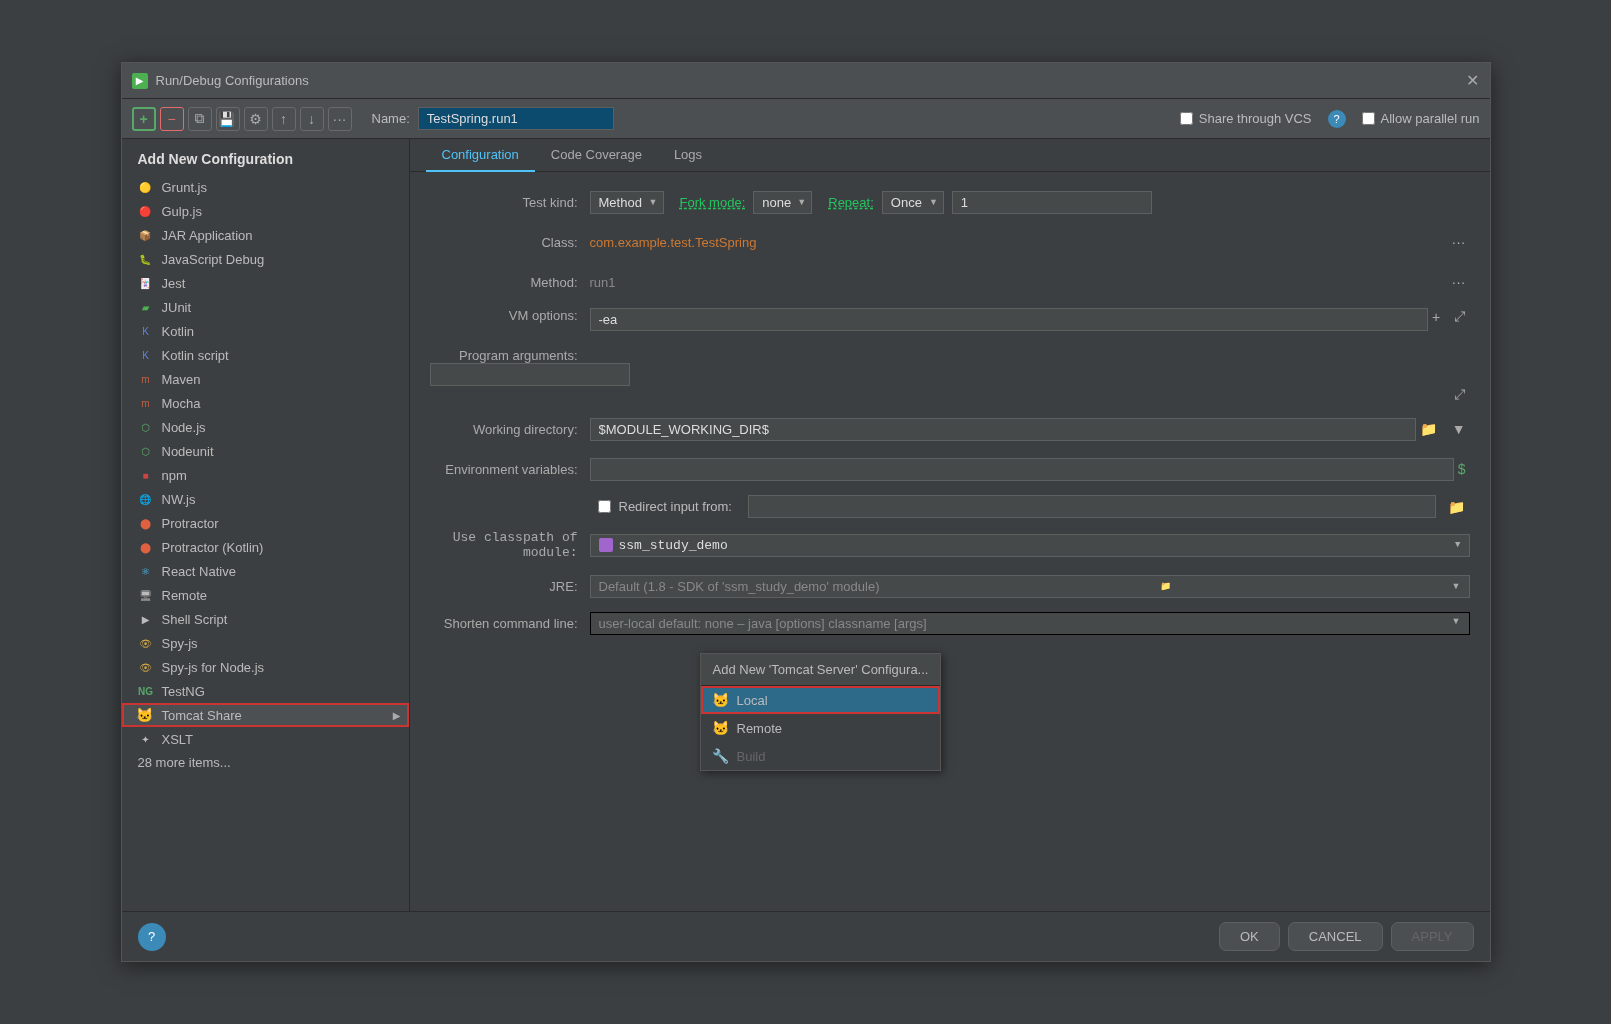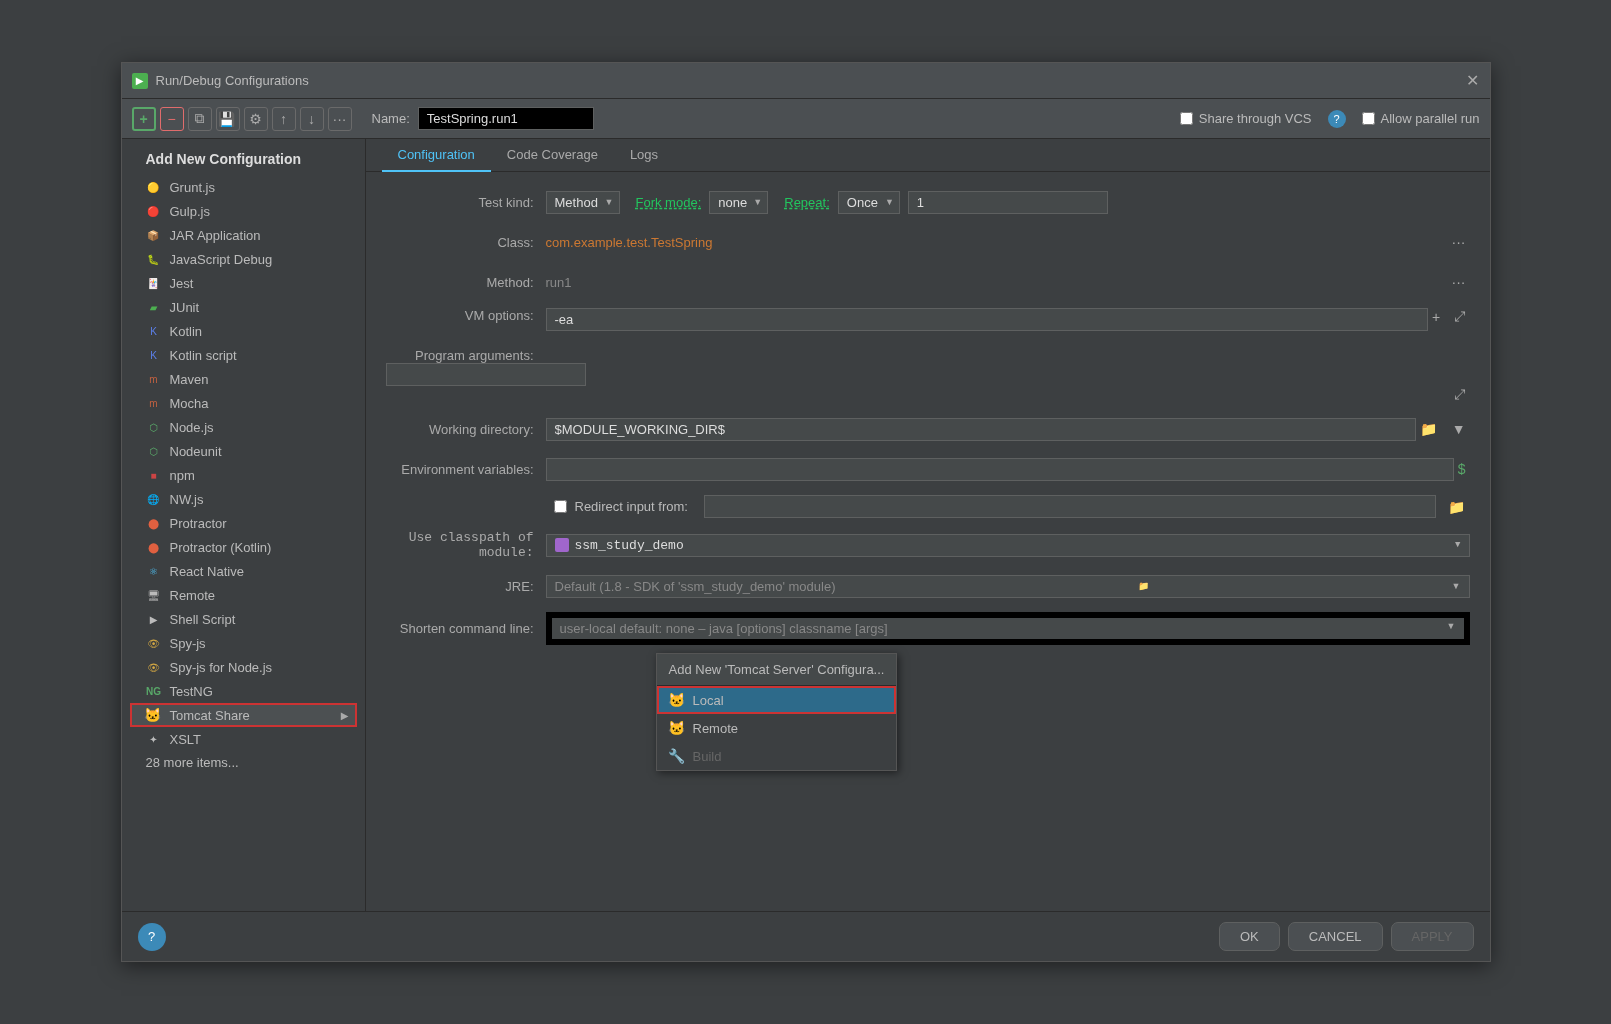--- a/index.html
+++ b/index.html
@@ -86,26 +86,26 @@
       border-color: #e06c6c;
     }
     .name-area {
       display: flex;
       align-items: center;
       gap: 8px;
       margin-left: 16px;
       color: #bbb;
     }
     .name-input {
-      background: #000000;
+      background: #0c4a6e;
       border: 1px solid #5e6060;
       color: #ddd;
       padding: 3px 8px;
       font-size: 13px;
-      width: 176px;
+      width: 196px;
       outline: none;
     }
     .header-right {
       display: flex;
       align-items: center;
       gap: 16px;
       margin-left: auto;
       color: #bbb;
     }
     .checkbox-label {
@@ -116,25 +116,25 @@
     }
     .checkbox-label input {
       cursor: pointer;
     }
     .content {
       display: flex;
       flex: 1;
       overflow: hidden;
     }
     .sidebar {
-      width: 244px;
+      width: 288px;
       background: #3c3f41;
       border-right: 1px solid #2b2b2b;
       overflow-y: auto;
-      padding: 8px 8px;
+      padding: 8px 0;
     }
     .sidebar-title {
       font-weight: bold;
       font-size: 14px;
       color: #ddd;
       padding: 4px 16px 8px 16px;
     }
     .sidebar-item {
       display: flex;
       align-items: center;
@@ -668,21 +668,21 @@
           <span class="form-label">JRE:</span>
           <div class="module-select" style="flex:1;display:flex;align-items:center;gap:6px;padding:3px 8px;background:#45494a;border:1px solid #5e6060;">
             <span class="jre-value">Default (1.8 - SDK of 'ssm_study_demo' module)</span>
             <span class="select-arrow" style="margin-left:auto;">📁</span>
             <span class="select-arrow">▼</span>
           </div>
         </div>
 
         <div class="shorten-row">
           <span class="form-label">Shorten command line:</span>
-          <div class="module-select" style="flex:1;display:flex;align-items:flex-start;padding:3px 8px;background:#45494a;border:6px solid #000000;">
+          <div class="module-select" style="flex:1;display:flex;align-items:flex-start;padding:3px 8px;background:#45494a;border:1px solid #000000;">
             <span class="shorten-value">
               <span>user-local default: none</span>
               <span style="color:#aaa;"> </span>
               <span style="color:#888;">– java [options] classname [args]</span>
             </span>
             <span class="select-arrow" style="margin-left:auto;">▼</span>
           </div>
         </div>
 
       </div>

